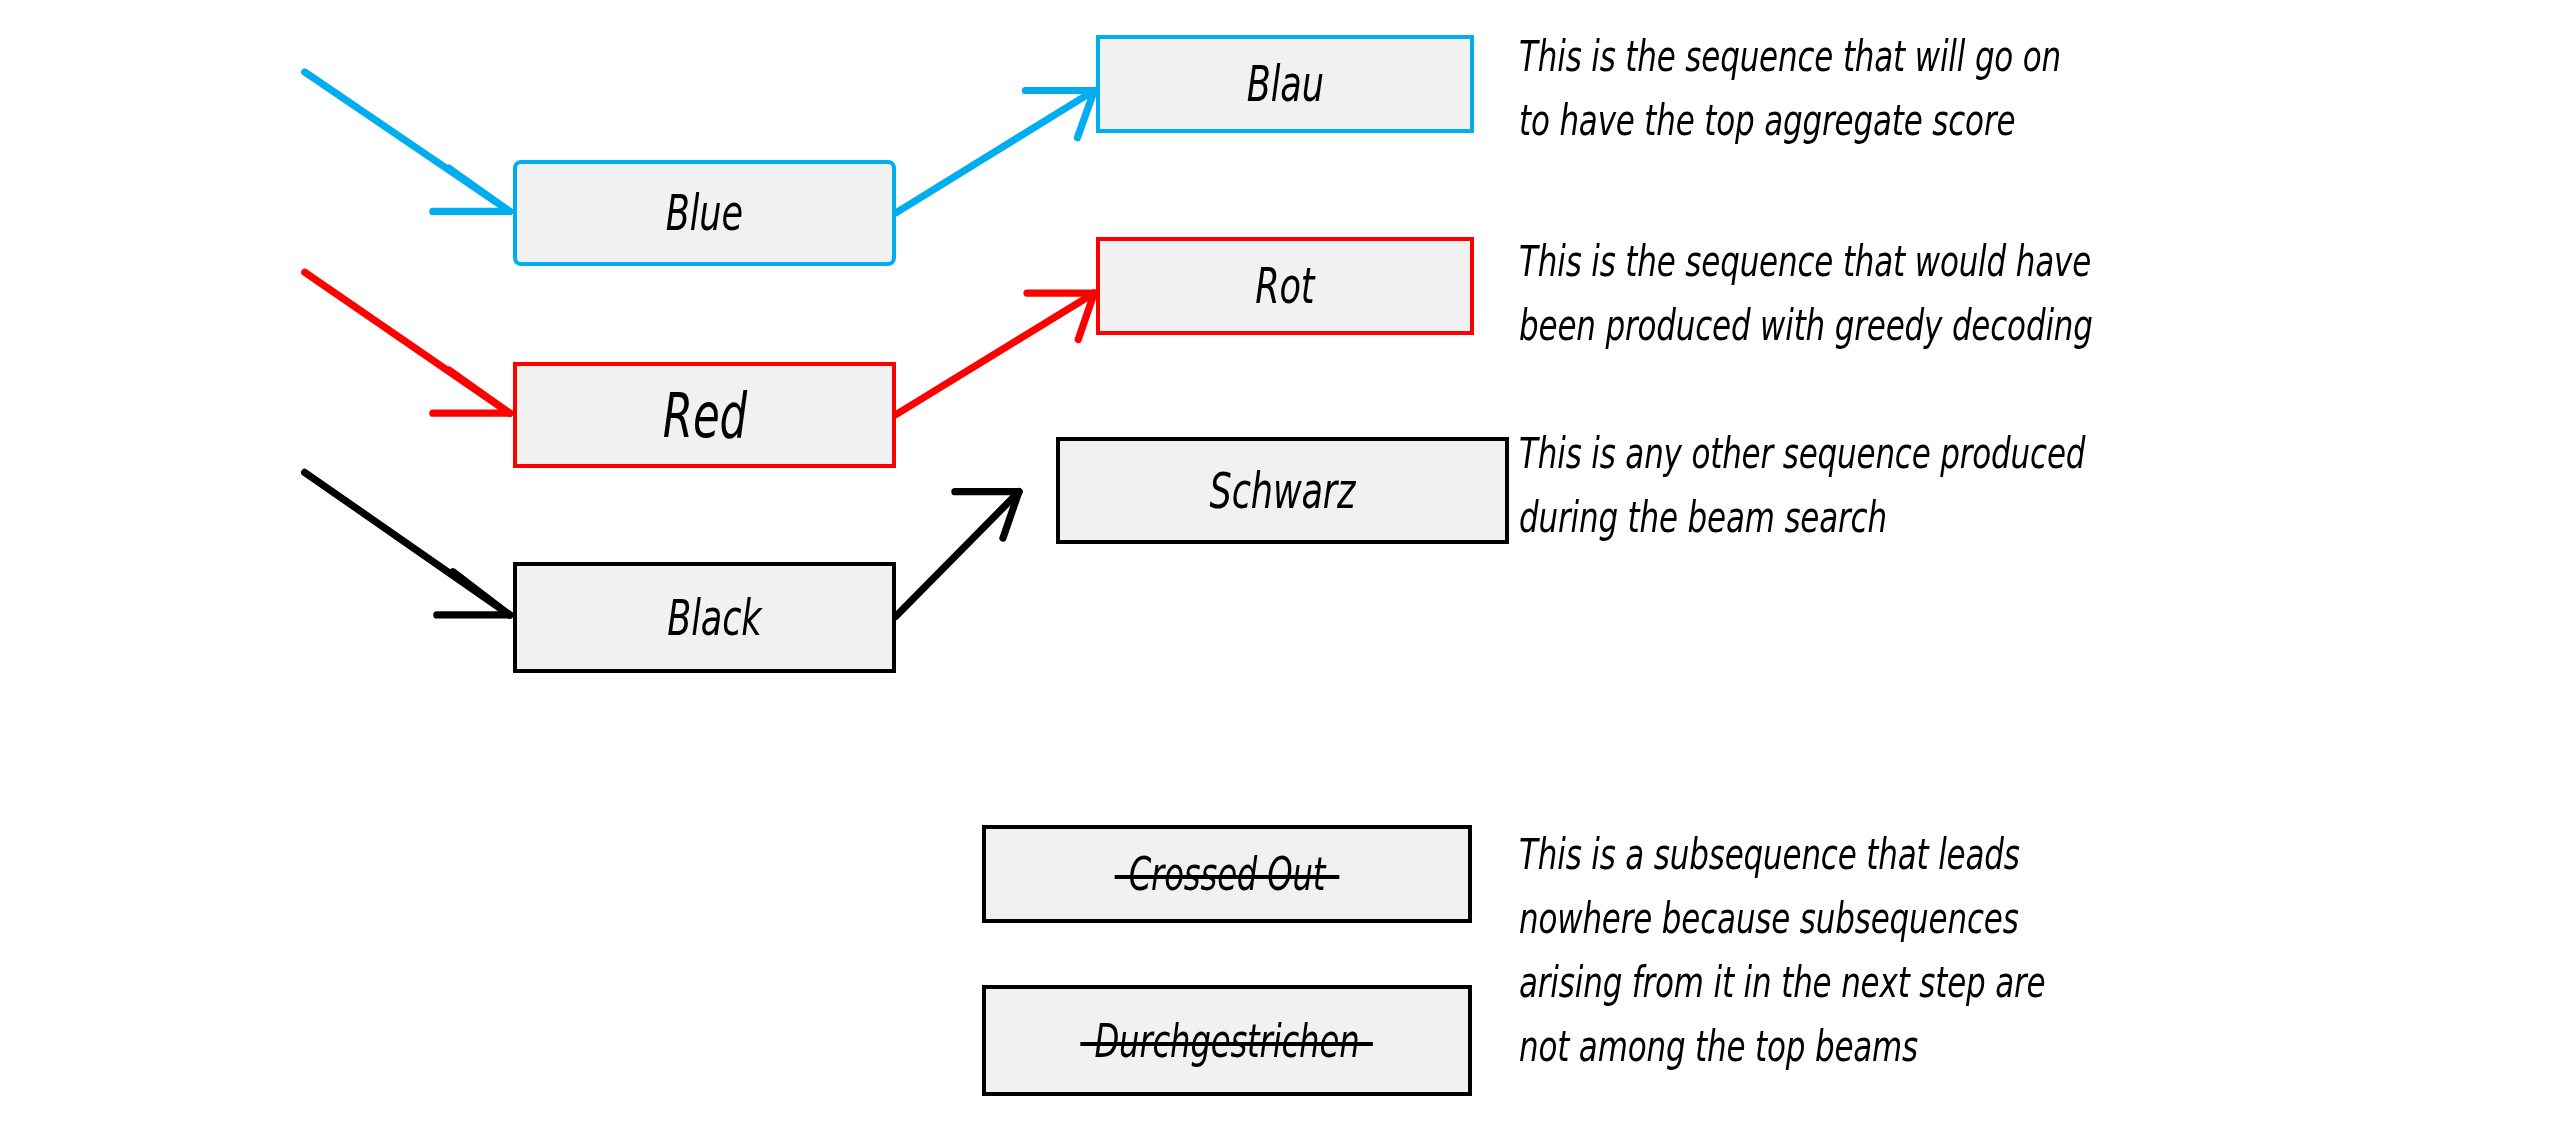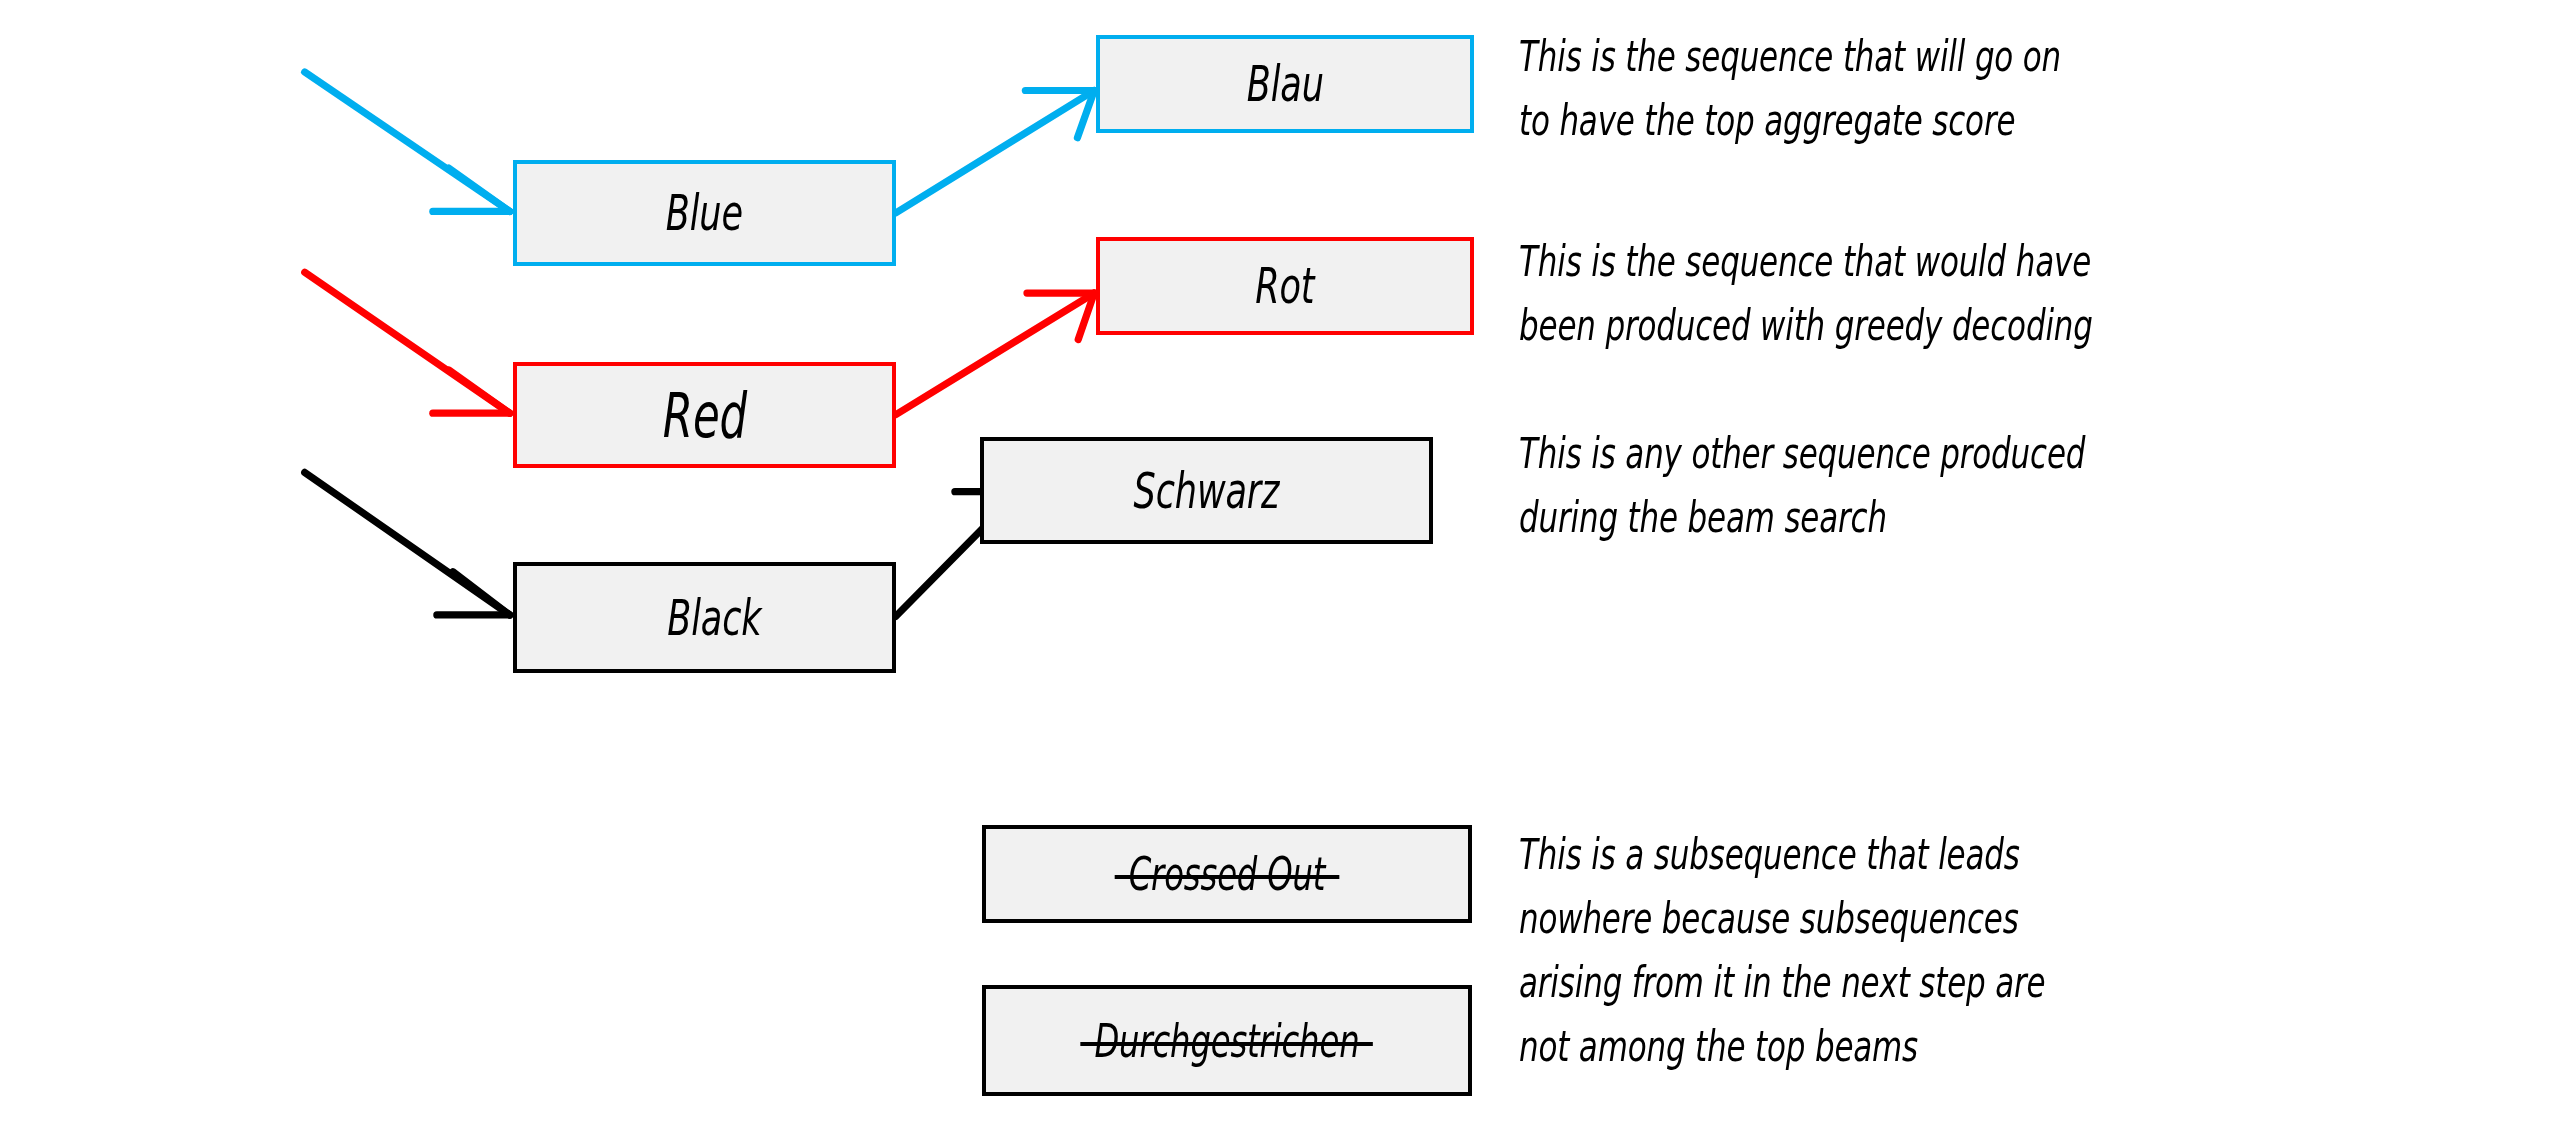--- a/index.html
+++ b/index.html
@@ -52,28 +52,28 @@
     font-style: italic;
     transform: scaleX(0.78);
     transform-origin: center center;
   }
 
   .node.blue   { border: 4.8px solid #00AEEF; }
   .node.red    { border: 4.8px solid #FF0000; }
   .node.black  { border: 4.8px solid #000000; }
 
   
-  #node-blue   { left: 513px;  top: 160px;  width: 383px; height: 106px; font-size: 50px; }
+  #node-blue   { left: 513px;  top: 160px;  width: 383px; height: 106px; font-size: 50px; border-radius: 8px; }
   #node-red    { left: 513px;  top: 362px;  width: 383px; height: 106px; font-size: 62px; }
   #node-black  { left: 513px;  top: 562px;  width: 383px; height: 111px; font-size: 50px; padding-left: 20px; }
 
   
   #node-blau    { left: 1096px; top: 35px;   width: 378px; height: 98px; font-size: 50px; }
   #node-rot     { left: 1096px; top: 237px;  width: 378px; height: 98px; font-size: 50px; }
-  #node-schwarz { left: 980px; top: 437px;  width: 453px; height: 107px; font-size: 50px; align-items: center; }
+  #node-schwarz { left: 1056px; top: 437px;  width: 453px; height: 107px; font-size: 50px; align-items: center; }
 
   
   #node-crossed  { left: 982px; top: 825px; width: 490px; height: 98px; font-size: 46px; }
   #node-durch    { left: 982px; top: 985px; width: 490px; height: 111px; font-size: 46px; }
 
   .node.struck .node-label {
     position: relative;
   }
   .node.struck .node-label::after {
     content: "";

